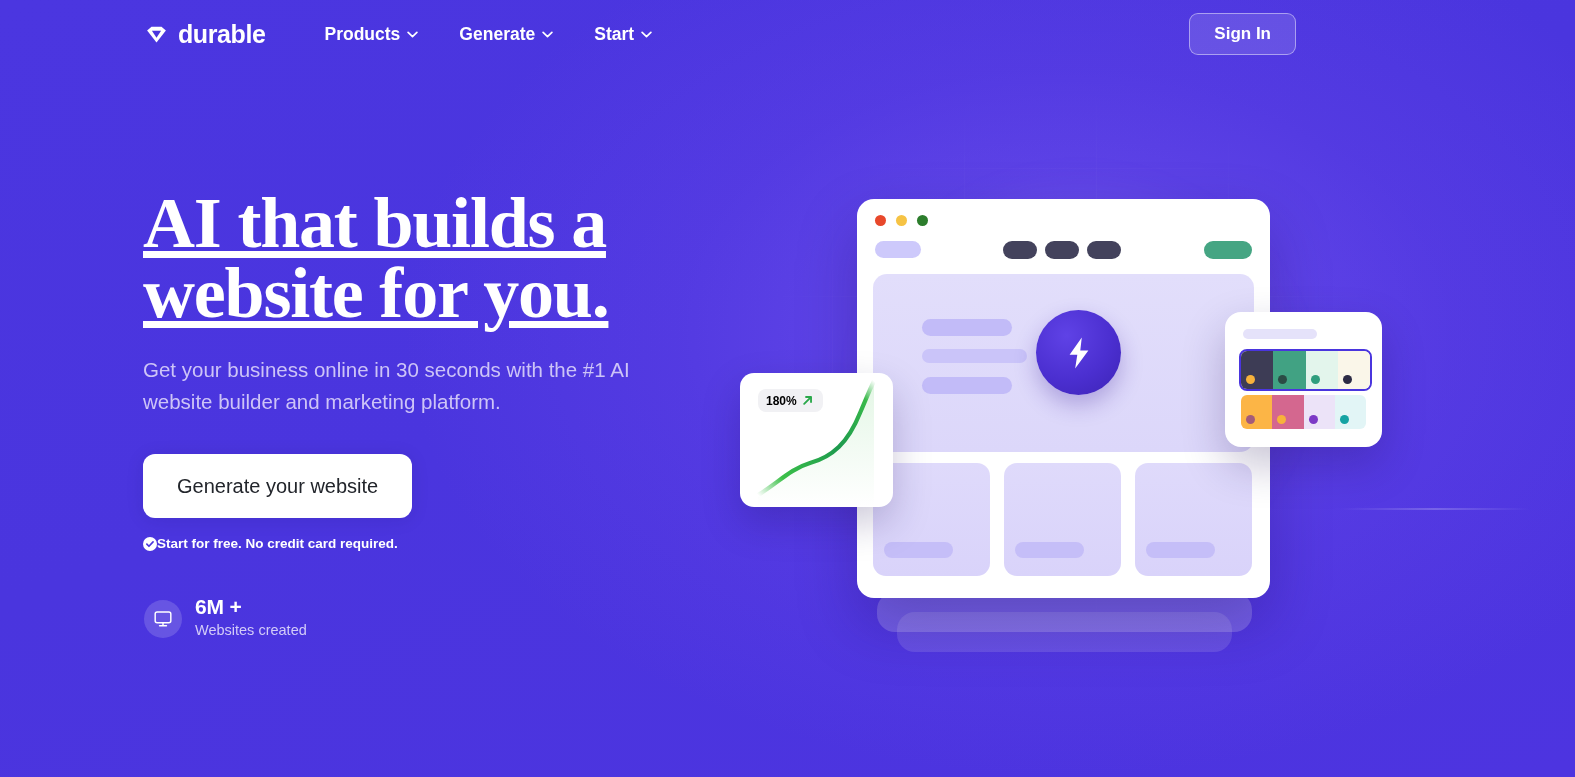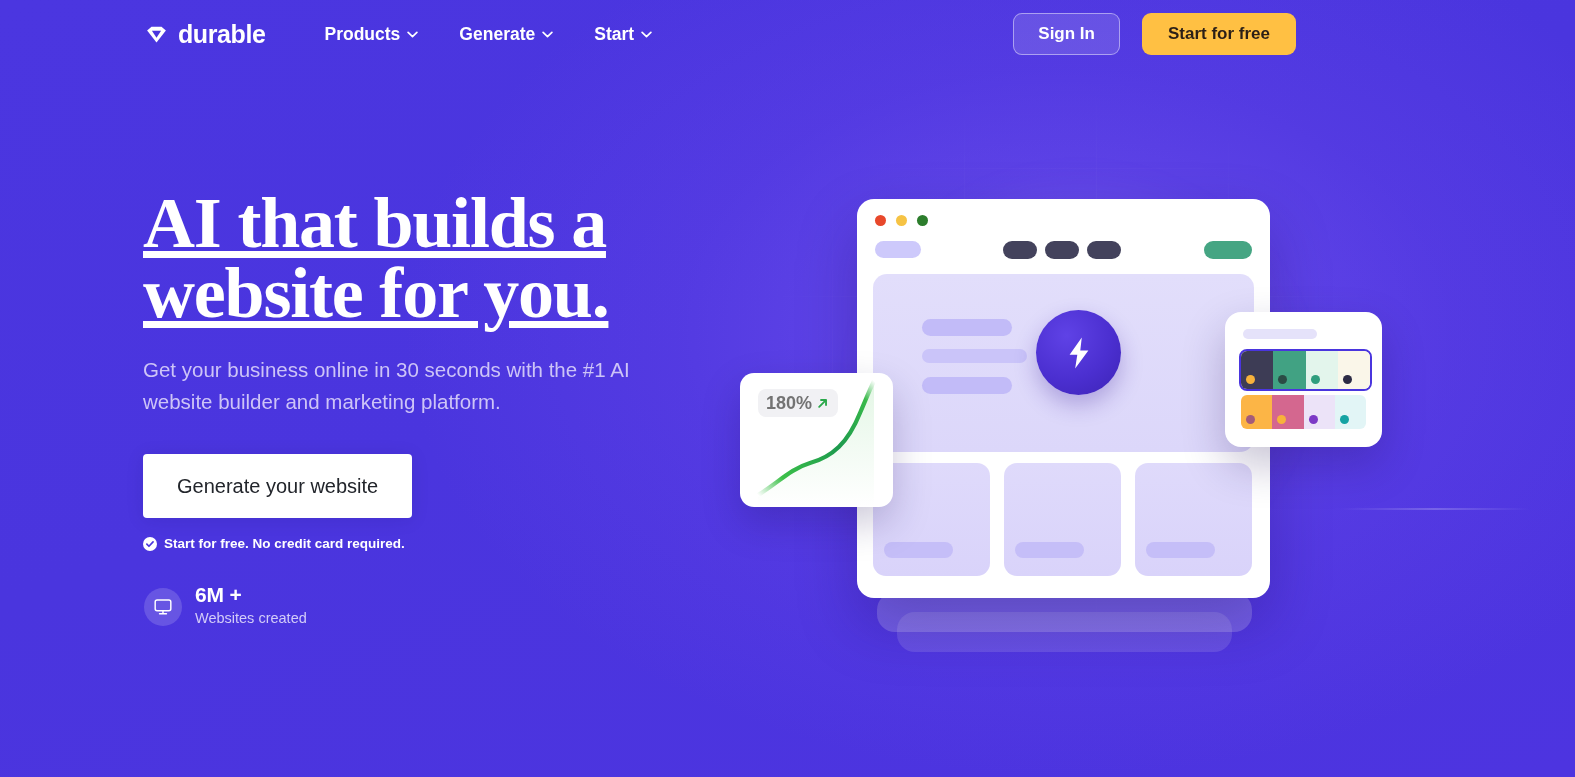--- a/index.html
+++ b/index.html
@@ -147,44 +147,43 @@
     color: #cdc4f7;
     font-size: 20.5px;
     line-height: 32px;
     max-width: 500px;
   }
   .cta {
     margin-top: 36px;
     display: inline-block;
     background: #ffffff;
     border: none;
-    border-radius: 4px;
+    border-radius: 12px;
     color: #22252b;
     font-size: 20px;
     font-weight: normal;
     padding: 22px 34px;
     cursor: pointer;
     line-height: 1;
     box-shadow: 0 2px 18px rgba(20,10,70,0.10);
   }
   .cta-note {
     margin-top: 18px;
     display: flex;
     align-items: center;
-    gap: 7px;
     color: #ffffff;
     font-size: 13.5px;
     font-weight: bold;
   }
   .check-badge { display: block; width: 14px; height: 14px; }
 
   
   .stats-row {
     position: absolute;
-    left: 144px; top: 584px;
+    left: 144px; top: 596px;
     display: flex;
     align-items: center;
     z-index: 20;
   }
   .stat {
     display: flex;
     align-items: center;
     gap: 13px;
   }
   .stat-icon-wrap {
@@ -339,22 +338,22 @@
     left: 18px; top: 16px;
     display: flex;
     align-items: center;
     gap: 4px;
     background: #f1f1f4;
     border-radius: 8px;
     padding: 5px 9px 5px 8px;
     z-index: 2;
   }
   .chip-text {
-    color: #737373;
-    font-size: 18px;
+    color: #000000;
+    font-size: 12px;
     font-weight: bold;
     line-height: 1;
   }
   .chip-arrow { display: block; width: 13px; height: 13px; }
   .chart-svg { position: absolute; left: 0; top: 0; width: 153px; height: 134px; }
 
   
   .palette-card {
     position: absolute;
     left: 1225px; top: 312px;
@@ -434,21 +433,20 @@
       <div class="nav-item">
         <span>Start</span>
         <svg class="chev" viewBox="0 0 12 8">
           <path d="M1 1.6 L6 6.4 L11 1.6" fill="none" stroke="#ffffff" stroke-width="1.9" stroke-linecap="round" stroke-linejoin="round"></path>
         </svg>
       </div>
     </div>
 
     <div class="header-actions">
       <button class="btn-signin">Sign In</button>
-      <button class="btn-start">Start for free</button>
     </div>
   </div>
 
   <div class="hero-left">
     <h1 class="headline">
       <span>AI that builds a</span><br>
       <span>website for you.</span>
     </h1>
     <p class="subhead">Get your business online in 30 seconds with the #1 AI website builder and marketing platform.</p>
     <button class="cta">Generate your website</button>

